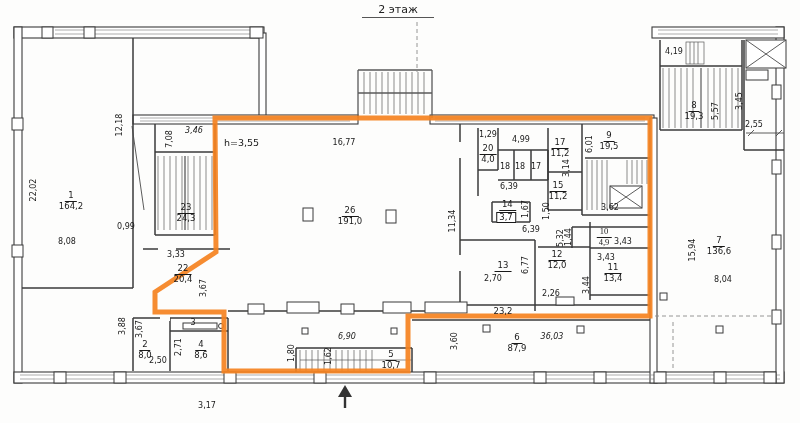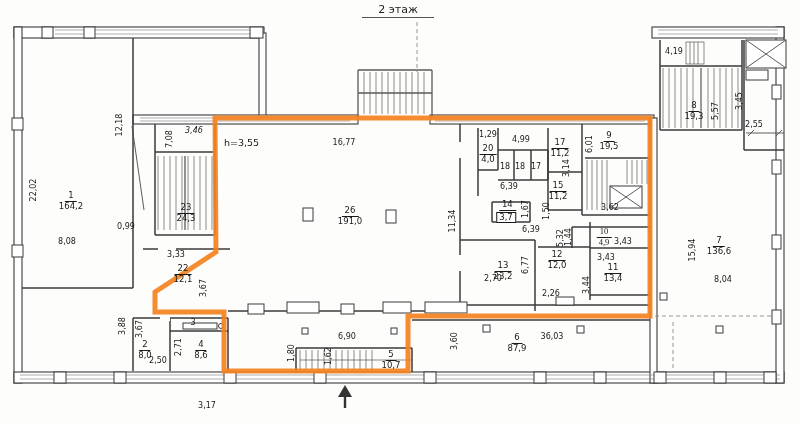--- a/index.html
+++ b/index.html
@@ -179,21 +179,21 @@
       <div class="room-label" style="left: 71px; top: 191px;">
         <span class="rnum">1</span>
         <span class="rarea">164,2</span>
       </div>
       <div class="room-label" style="left: 186px; top: 203px;">
         <span class="rnum">23</span>
         <span class="rarea">24,3</span>
       </div>
       <div class="room-label" style="left: 183px; top: 264px;">
         <span class="rnum">22</span>
-        <span class="rarea">12,1</span>
+        <span class="rarea">20,4</span>
       </div>
       <div class="room-label" style="left: 145px; top: 340px;">
         <span class="rnum">2</span>
         <span class="rarea">8,0</span>
       </div>
       <div class="room-label" style="left: 201px; top: 340px;">
         <span class="rnum">4</span>
         <span class="rarea">8,6</span>
       </div>
       <div class="room-label" style="left: 391px; top: 350px;">
@@ -201,21 +201,21 @@
         <span class="rarea">10,7</span>
       </div>
       <div class="room-label" style="left: 517px; top: 333px;">
         <span class="rnum">6</span>
         <span class="rarea">87,9</span>
       </div>
       <div class="room-label" style="left: 350px; top: 206px;">
         <span class="rnum">26</span>
         <span class="rarea">191,0</span>
       </div>
-      <div class="room-label" style="left: 503px; top: 261px;">
+      <div class="room-label" style="left: 503px; top: 261px; gap: 35px;">
         <span class="rnum">13</span>
         <span class="rarea">23,2</span>
       </div>
       <div class="room-label" style="left: 557px; top: 250px;">
         <span class="rnum">12</span>
         <span class="rarea">12,0</span>
       </div>
       <div class="room-label" style="left: 506px; top: 200px; align-items: flex-end;">
         <span class="rnum">14</span>
         <span class="rarea boxed">3,7</span>
@@ -282,24 +282,24 @@
       <span class="dim" style="left: 606px; top: 257px;">3,43</span>
       <span class="dim vert" style="left: 586px; top: 285px;">3,44</span>
       <span class="dim" style="left: 551px; top: 293px;">2,26</span>
       <span class="dim" style="left: 674px; top: 51px;">4,19</span>
       <span class="dim vert" style="left: 715px; top: 111px;">5,57</span>
       <span class="dim vert" style="left: 739px; top: 101px;">3,45</span>
       <span class="dim" style="left: 754px; top: 124px;">2,55</span>
       <span class="dim vert" style="left: 692px; top: 250px;">15,94</span>
       <span class="dim" style="left: 723px; top: 279px;">8,04</span>
       <span class="dim vert" style="left: 291px; top: 353px;">1,80</span>
-      <span class="dim" style="left: 347px; top: 336px;">6,90</span>
+      <span class="dim" style="left: 347px; top: 336px; font-style: italic;">6,90</span>
       <span class="dim vert" style="left: 328px; top: 356px;">1,62</span>
       <span class="dim vert" style="left: 454px; top: 341px;">3,60</span>
-      <span class="dim" style="left: 552px; top: 336px;">36,03</span>
+      <span class="dim" style="left: 552px; top: 336px; font-style: italic;">36,03</span>
       <span class="dim vert" style="left: 122px; top: 326px;">3,88</span>
       <span class="dim vert" style="left: 139px; top: 329px;">3,67</span>
       <span class="dim" style="left: 158px; top: 360px;">2,50</span>
       <span class="dim vert" style="left: 178px; top: 347px;">2,71</span>
       <span class="dim" style="left: 207px; top: 362px; margin-top: 43px;">3,17</span>
       <span class="dim vert" style="left: 203px; top: 288px;">3,67</span>
     </div>
 
 </div>
 

